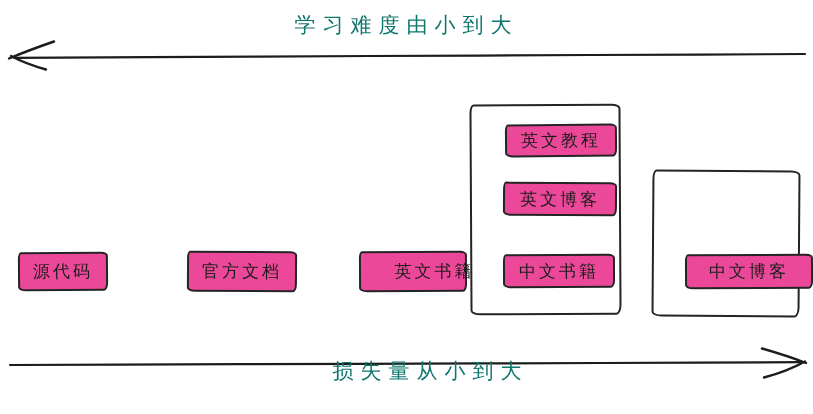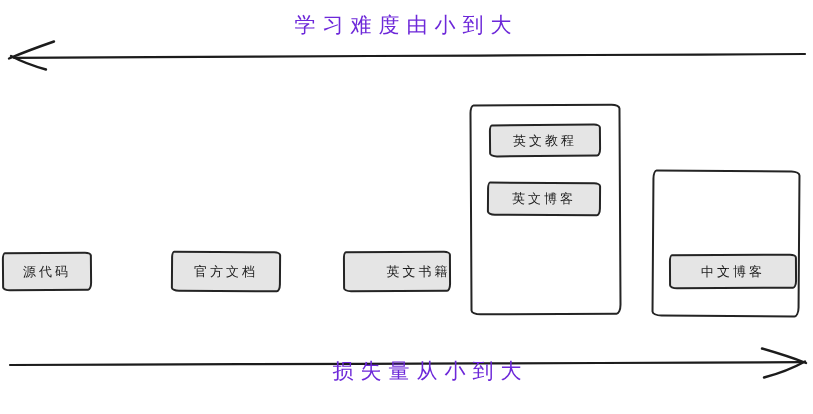--- a/index.html
+++ b/index.html
@@ -19,36 +19,37 @@
     width: 813px; height: 414px;
     pointer-events: none;
   }
   .axis-label {
     position: absolute;
     left: 0;
     width: 813px;
     text-align: center;
     font-size: 21px;
     letter-spacing: 7px;
-    color: #6d28d9;
+    color: #0f766e;
     white-space: nowrap;
   }
   .axis-label.top { top: 11px; }
   .axis-label.bottom { top: 357px; margin-left: 24px; }
   .sketch-box {
     position: absolute;
     border: 2px solid #242424;
-    background: #e5e5e5;
+    background: #ec4899;
     display: flex;
     align-items: center;
     justify-content: center;
-    font-size: 13px;
+    font-size: 17px;
     letter-spacing: 3px;
     white-space: nowrap;
     border-radius: 3px 7px 4px 8px / 7px 4px 8px 4px;
+    margin-left: 16px;
   }
   .group-box {
     position: absolute;
     border: 2px solid #242424;
     background: #ffffff;
     border-radius: 4px 9px 5px 10px / 9px 5px 10px 5px;
   }
   .tilt-a { transform: rotate(-0.5deg); }
   .tilt-b { transform: rotate(0.4deg); }
   .tilt-c { transform: rotate(-0.3deg); }
@@ -106,20 +107,23 @@
   <div class="group-box tilt-c" id="group-english"></div>
 
   <div class="sketch-box tilt-a" id="box-etut">
     <span>英文教程</span>
   </div>
 
   <div class="sketch-box tilt-b" id="box-eblog">
     <span>英文博客</span>
   </div>
 
+  <div class="sketch-box tilt-c" id="box-cbooks">
+    <span>中文书籍</span>
+  </div>
 
   <div class="group-box tilt-b" id="group-chinese"></div>
 
 
   <div class="sketch-box tilt-c" id="box-cblog">
     <span>中文博客</span>
   </div>
 
   <div class="axis-label bottom">损失量从小到大</div>
 

